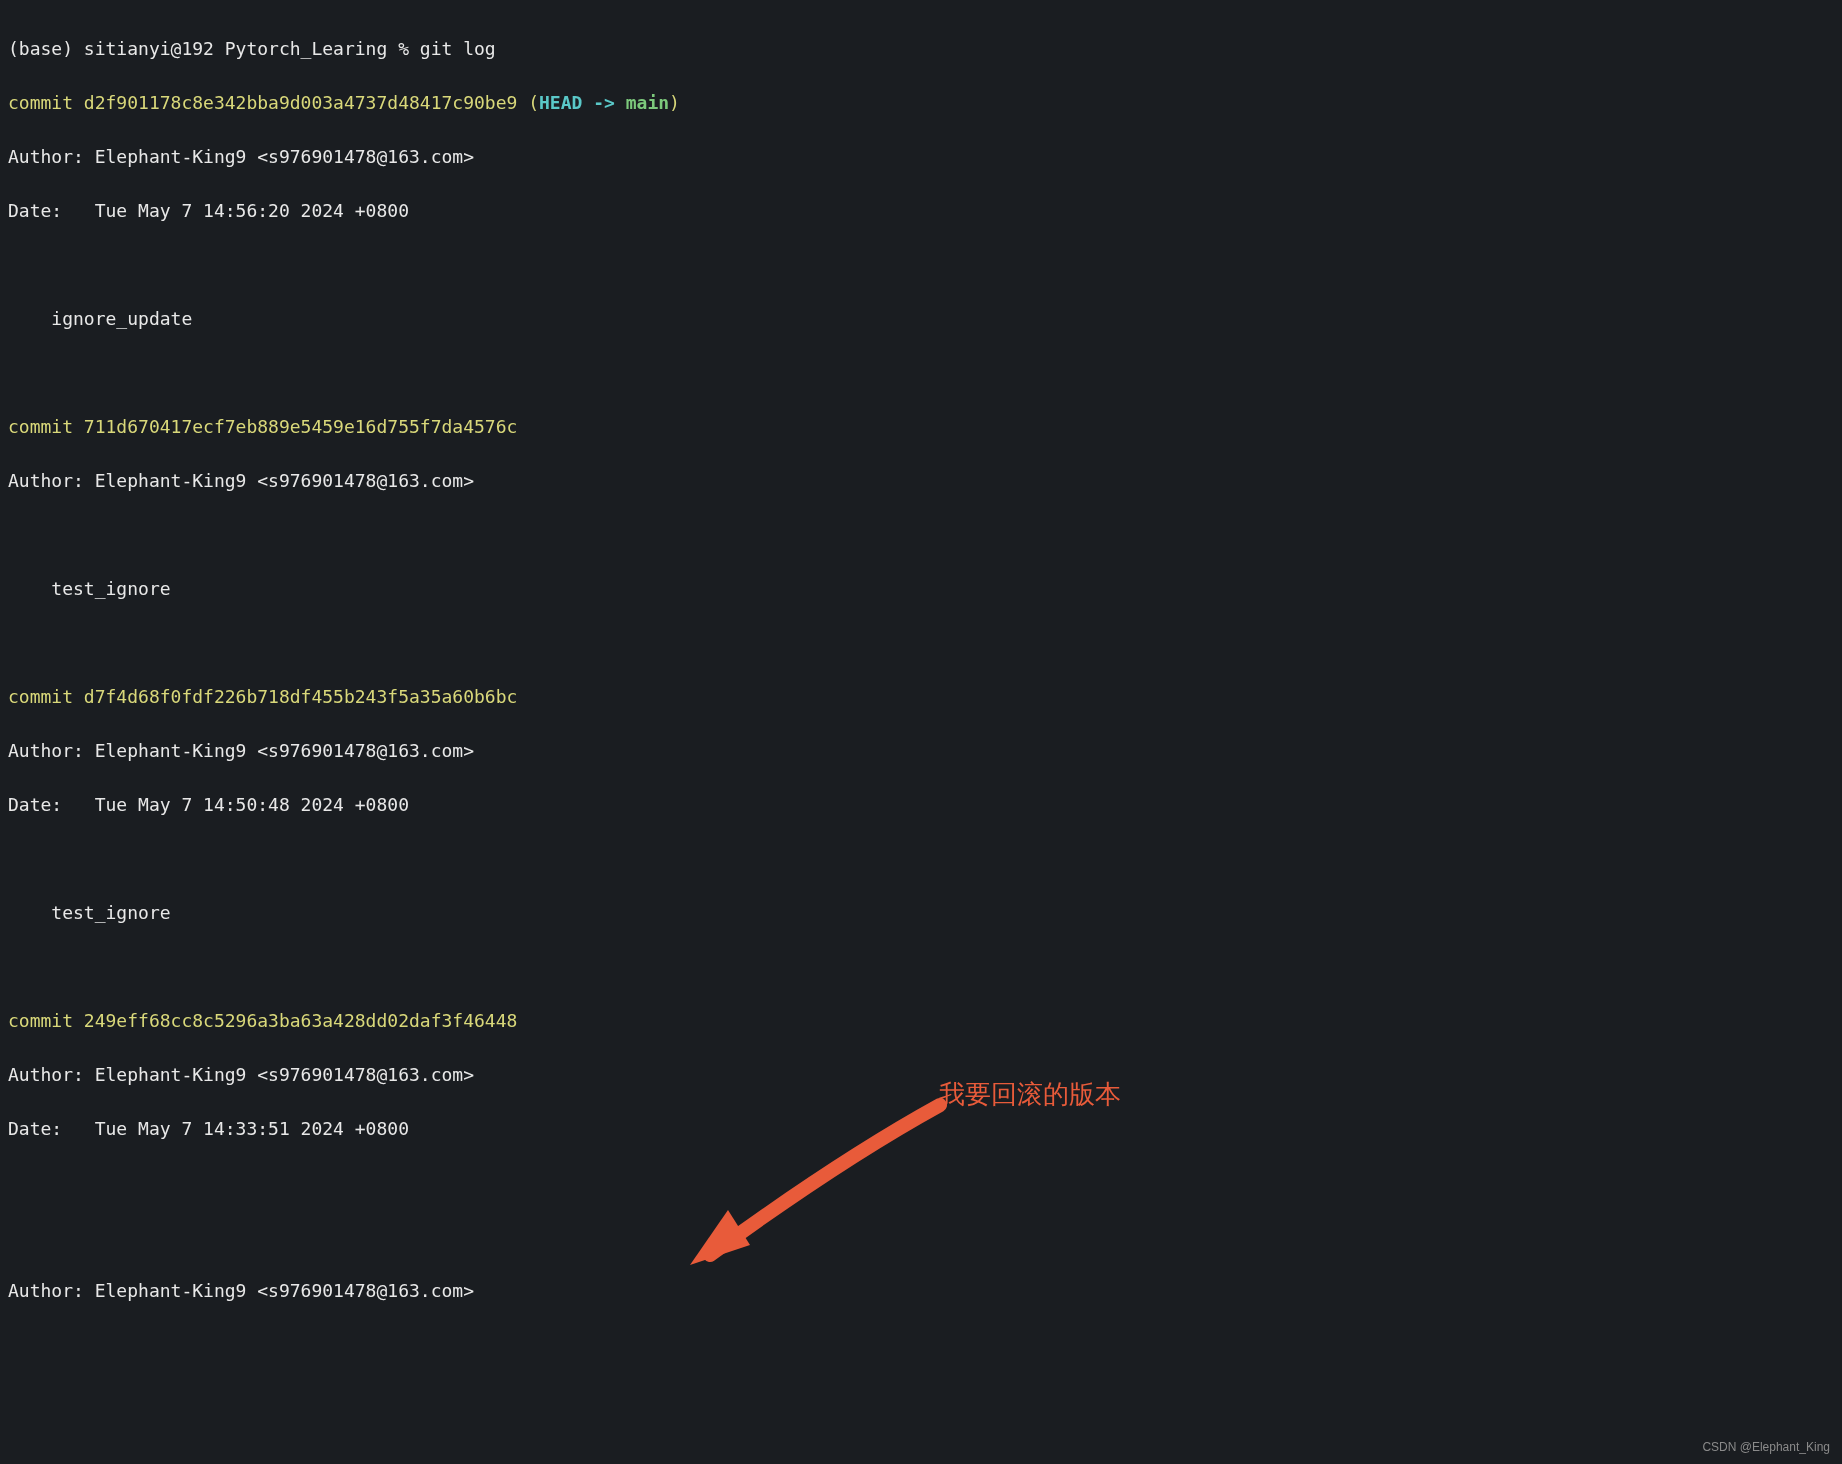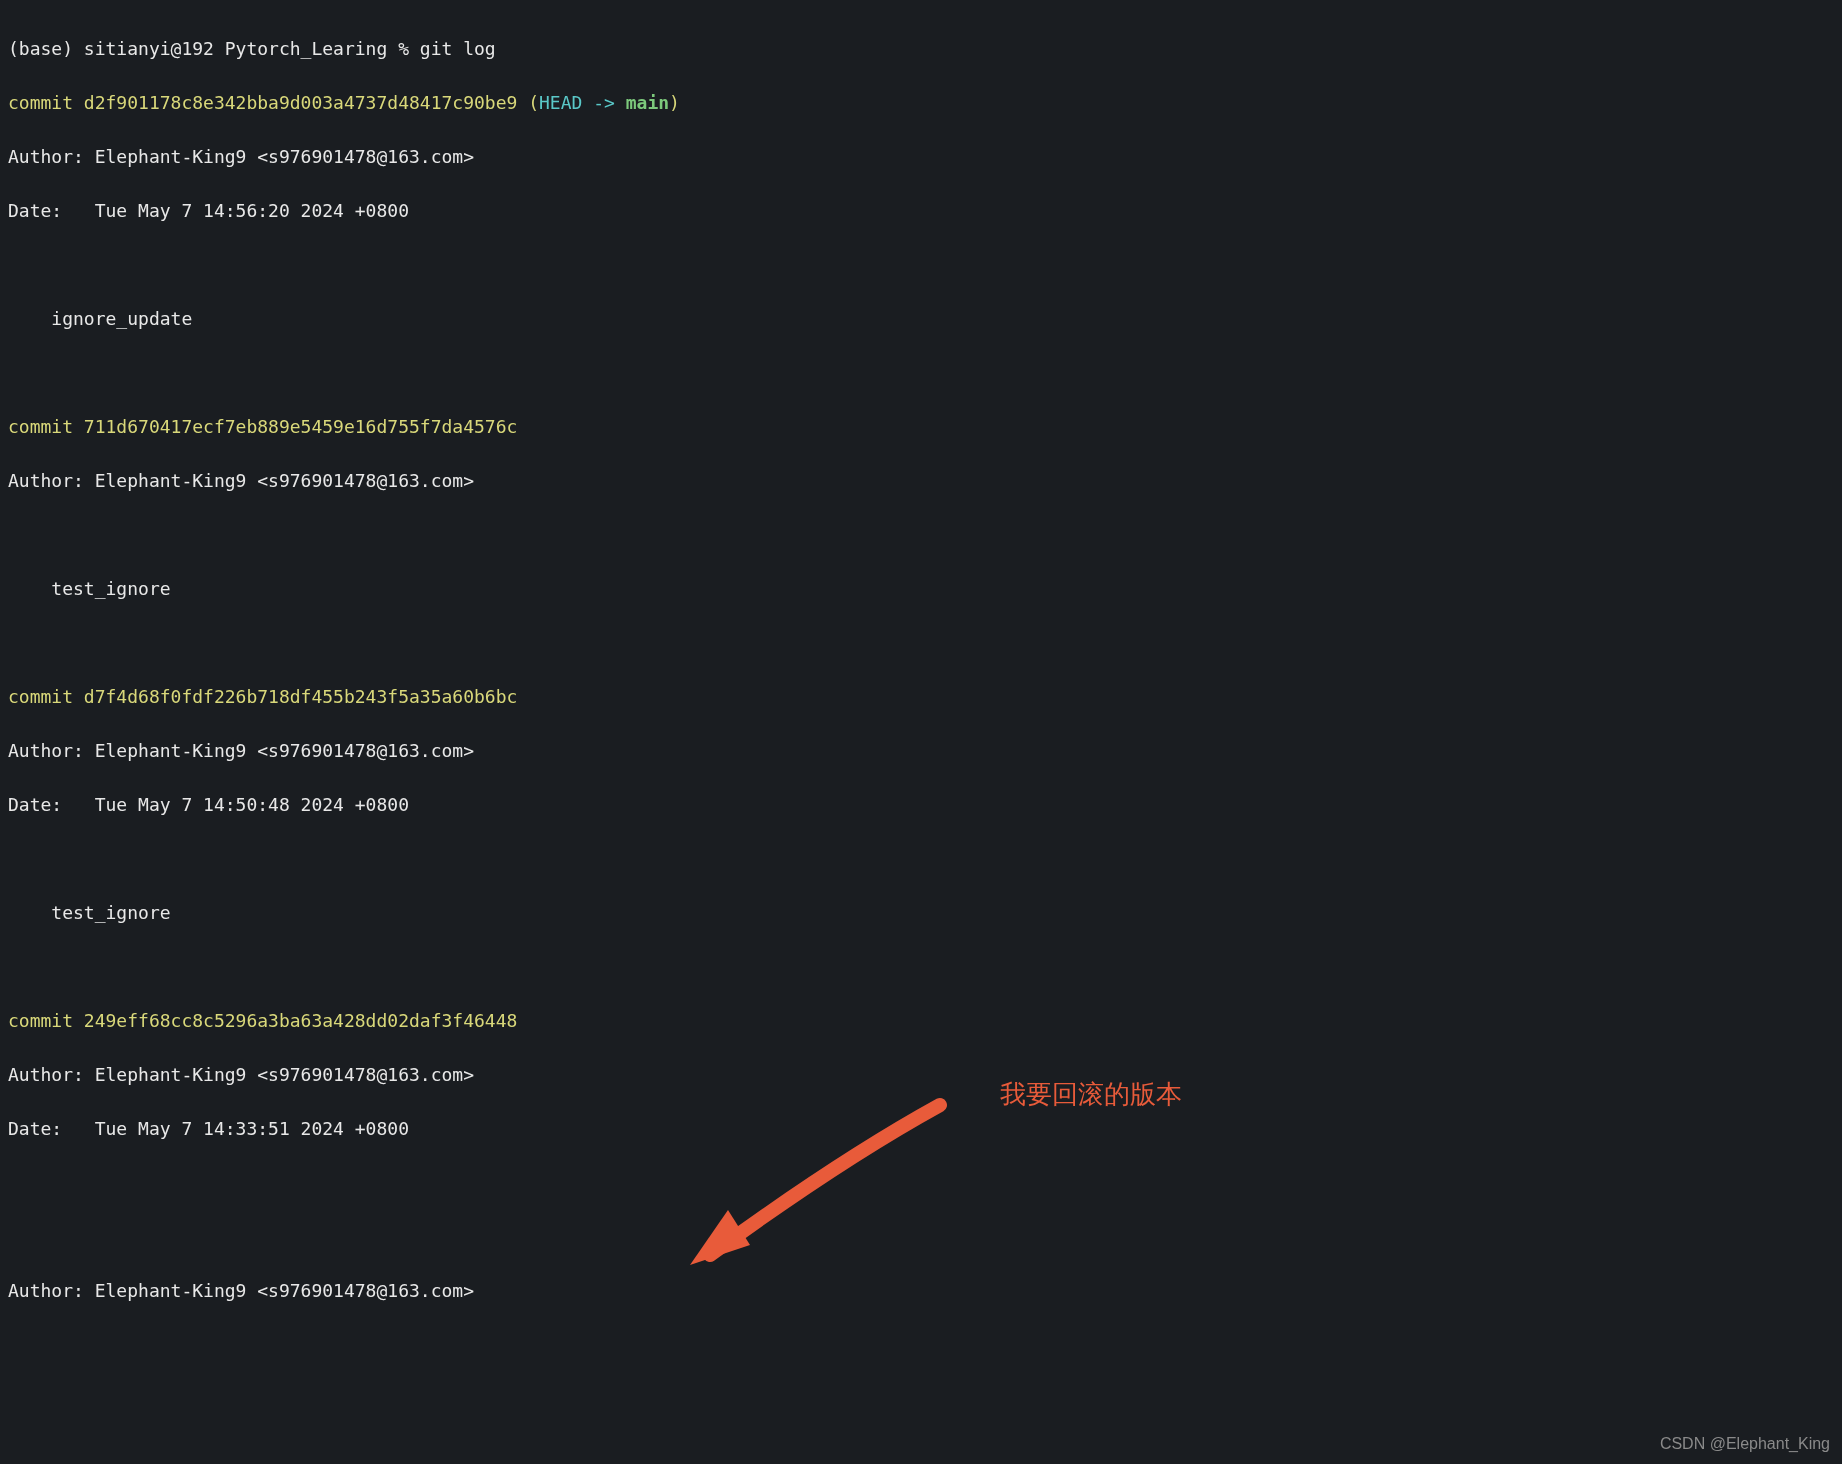--- a/index.html
+++ b/index.html
@@ -29,57 +29,57 @@
       color: #d9d87a;
     }
     .commit-hash {
       color: #d9d87a;
     }
     .paren {
       color: #d9d87a;
     }
     .head-ref {
       color: #5ac8c8;
-      font-weight: normal;
+      font-weight: bold;
     }
     .main-ref {
       color: #7cc97c;
       font-weight: bold;
     }
     .author-line, .date-line {
       color: #e8e8e8;
     }
     .message {
       color: #e8e8e8;
     }
     .blank-line {
       height: 1.5em;
     }
     .annotation-text {
       position: absolute;
       top: 1075px;
-      left: 1000px;
+      left: 939px;
       color: #e85b3a;
       font-size: 26px;
       font-family: 'PingFang SC', 'Microsoft YaHei', sans-serif;
     }
     .arrow-container {
       position: absolute;
       top: 1090px;
       left: 680px;
       width: 300px;
       height: 200px;
       pointer-events: none;
     }
     .watermark {
       position: absolute;
       bottom: 8px;
       right: 12px;
       color: #8a8a8a;
-      font-size: 16px;
+      font-size: 12px;
       font-family: Arial, sans-serif;
     }
   </style>
 </head>
 <body>
 
 <div class="terminal">
 <div><span class="prompt-base">(base) sitianyi@192 Pytorch_Learing % git log</span></div>
 <div><span class="commit-label">commit </span><span class="commit-hash">d2f901178c8e342bba9d003a4737d48417c90be9</span><span class="paren"> (</span><span class="head-ref">HEAD -&gt; </span><span class="main-ref">main</span><span class="paren">)</span></div>
 <div class="author-line">Author: Elephant-King9 &lt;s976901478@163.com&gt;</div>

